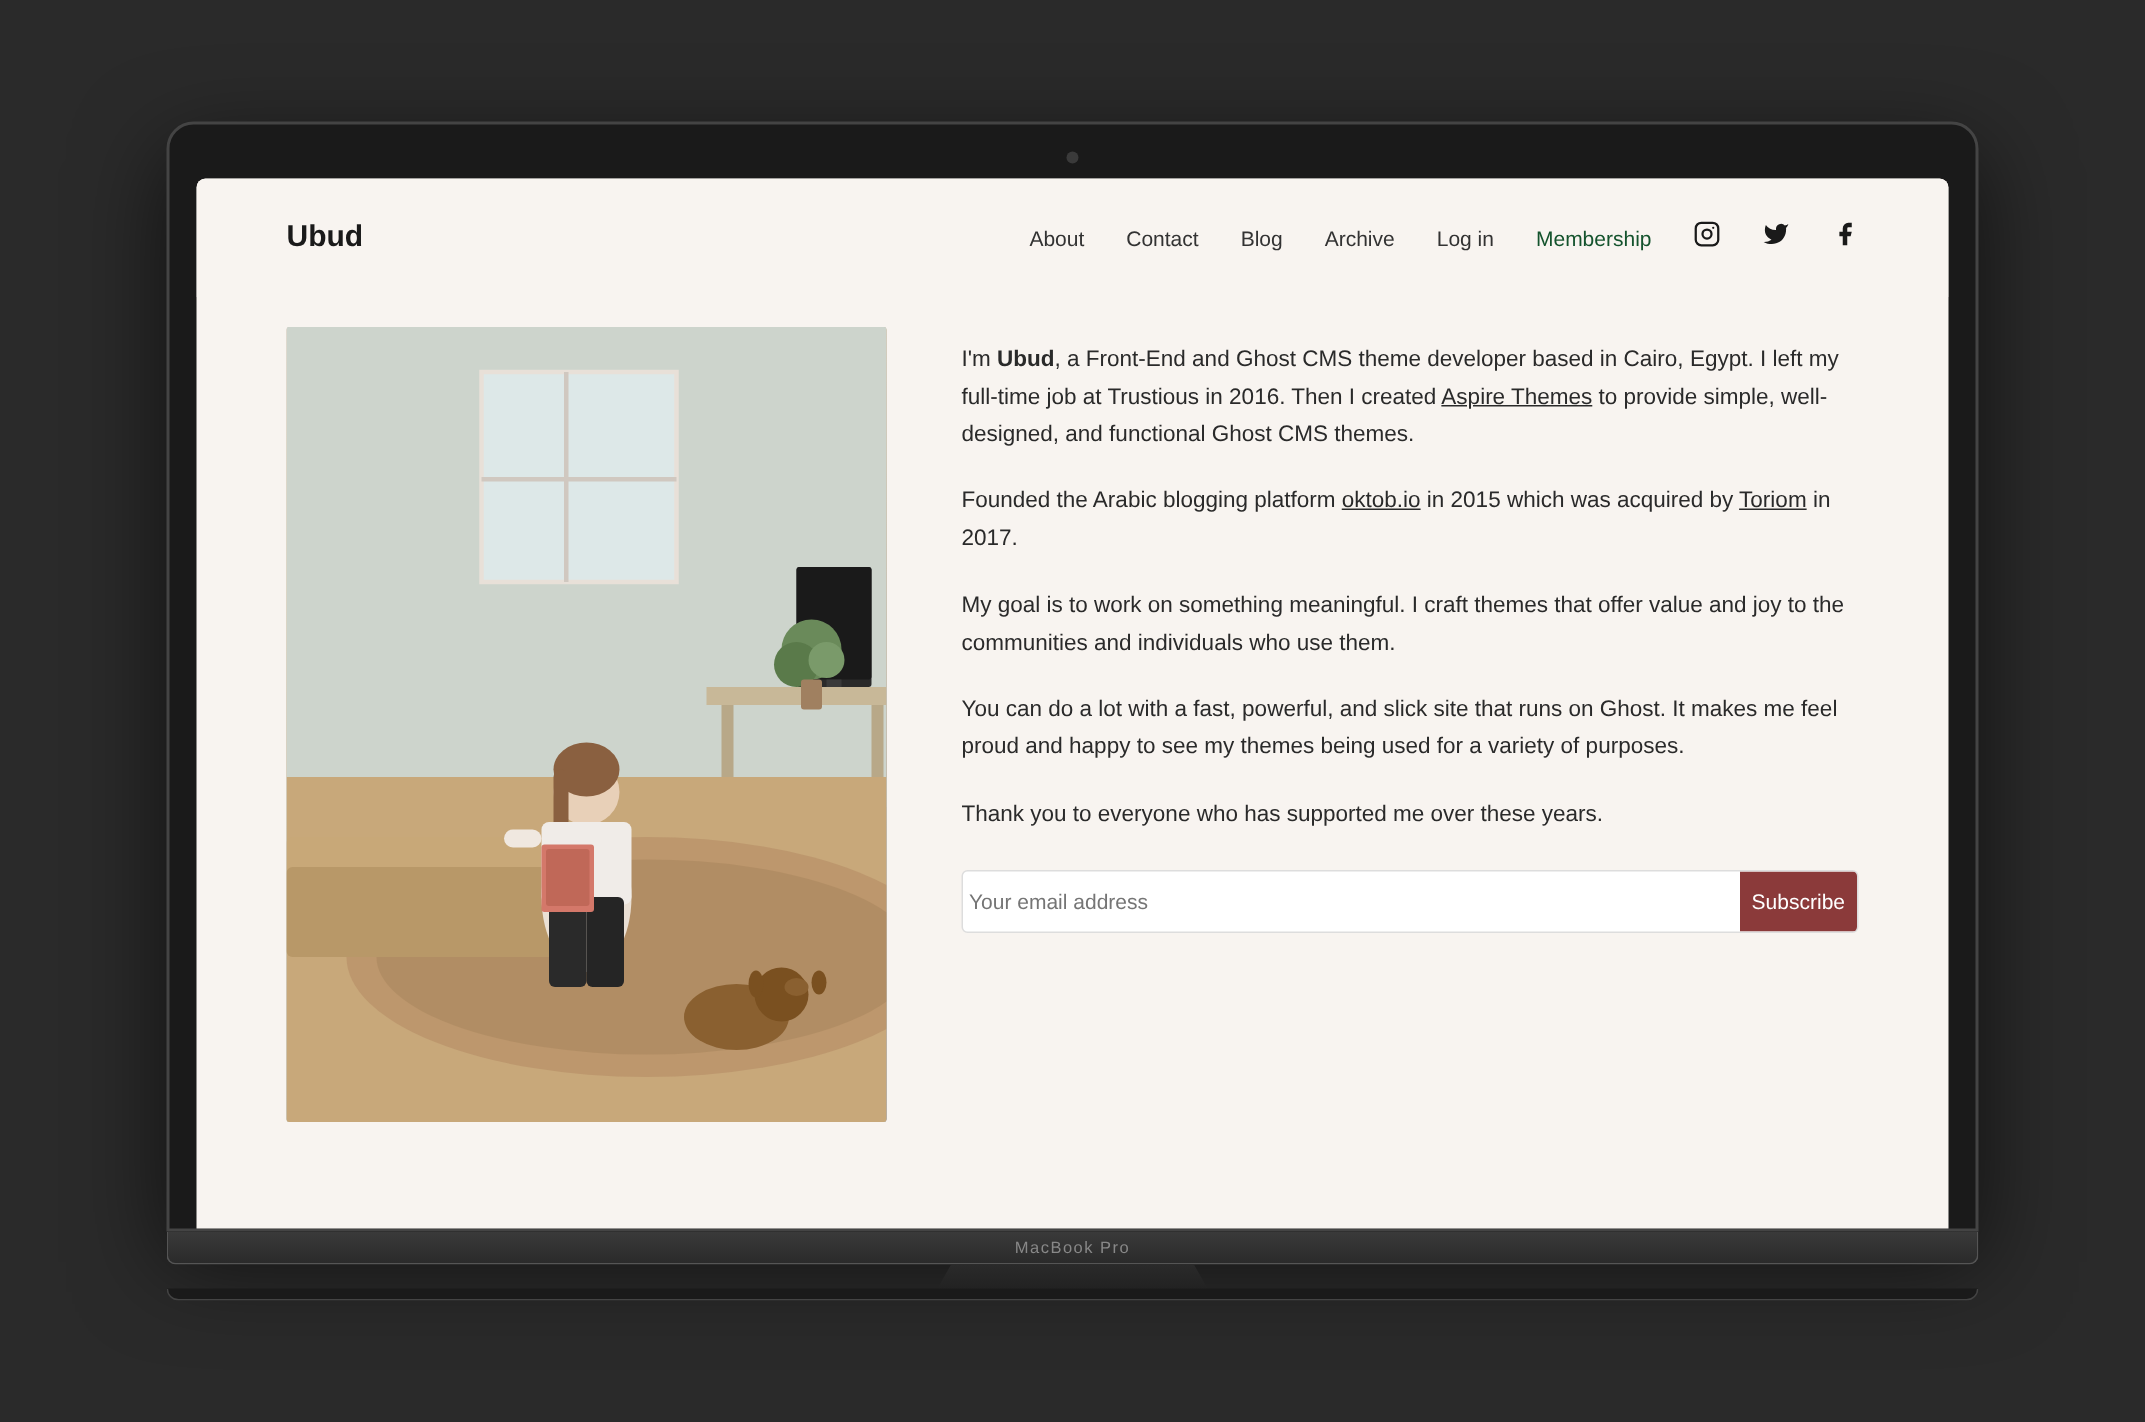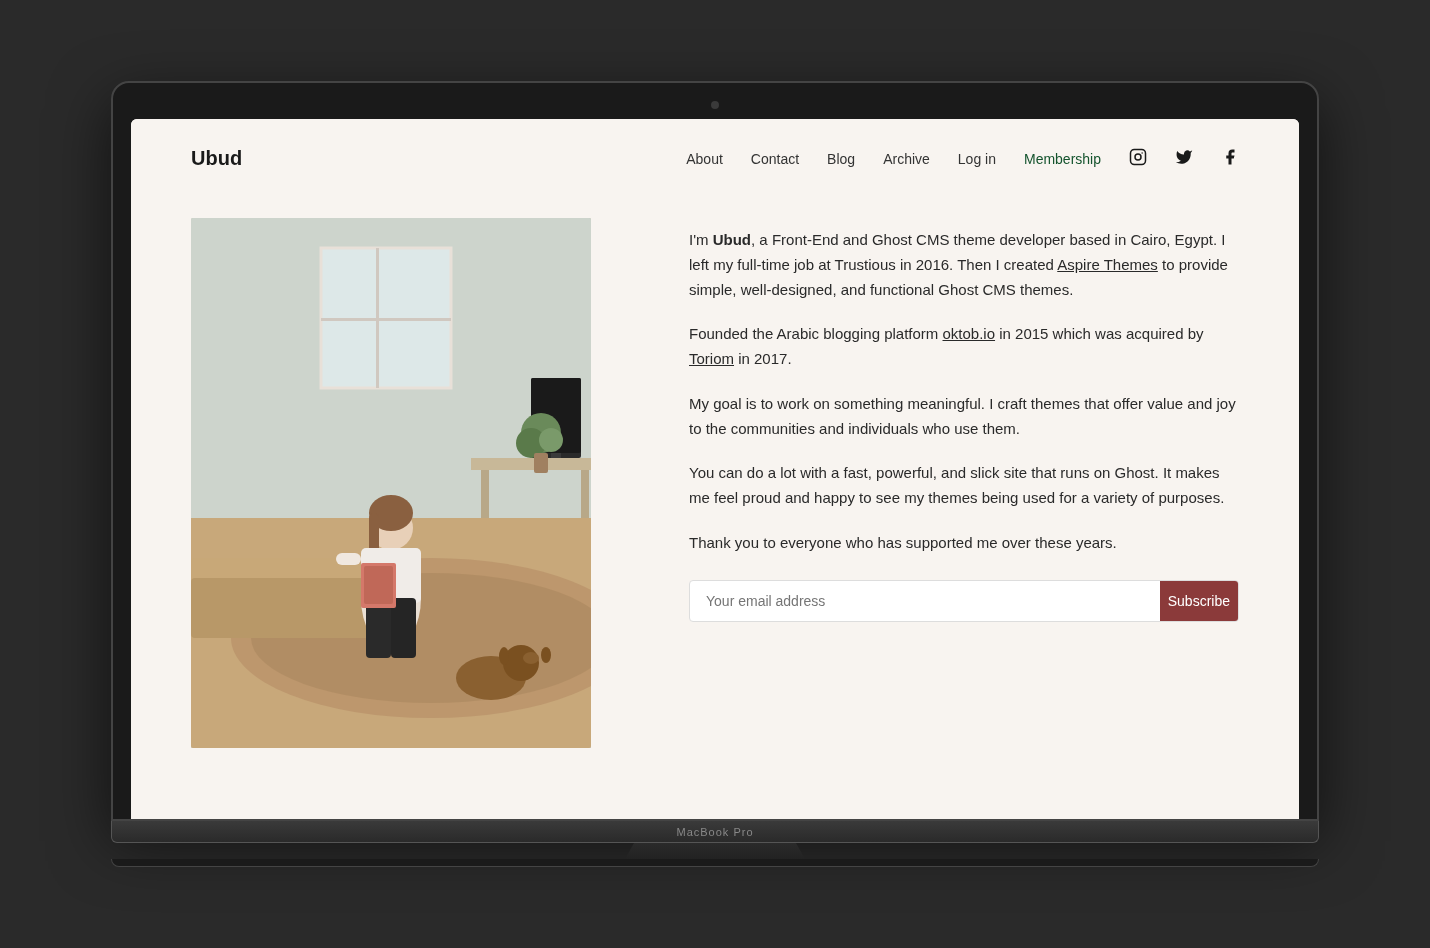--- a/index.html
+++ b/index.html
@@ -131,21 +131,20 @@
 
     
     .scene-svg {
       width: 100%;
       height: 100%;
     }
 
     .content-text {
       flex: 1;
       padding-top: 10px;
-      margin-left: 48px;
     }
 
     .content-text p {
       font-size: 15px;
       line-height: 1.65;
       color: #2a2a2a;
       margin-bottom: 20px;
     }
 
     .content-text p:last-of-type {
@@ -163,21 +162,21 @@
       gap: 0;
       margin-top: 24px;
       border: 1px solid #ddd;
       border-radius: 4px;
       overflow: hidden;
       background: #fff;
     }
 
     .email-input {
       flex: 1;
-      padding: 12px 16px;
+      padding: 12px 4px;
       border: none;
       outline: none;
       font-size: 14px;
       color: #999;
       background: transparent;
     }
 
     .subscribe-btn {
       padding: 12px 8px;
       background: #8b3a3a;

